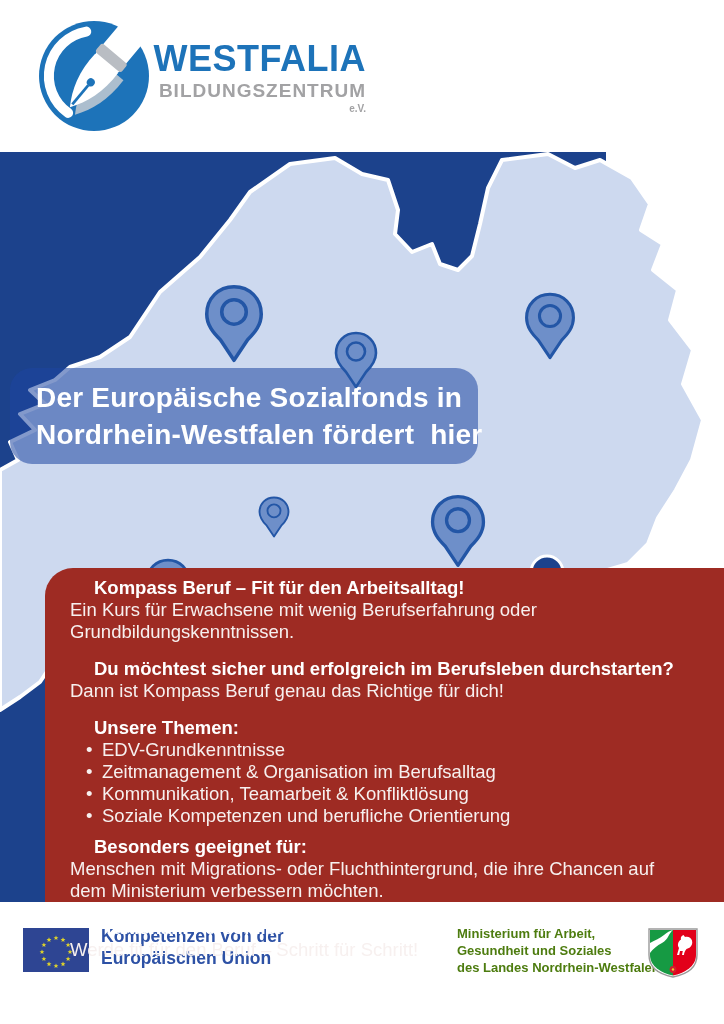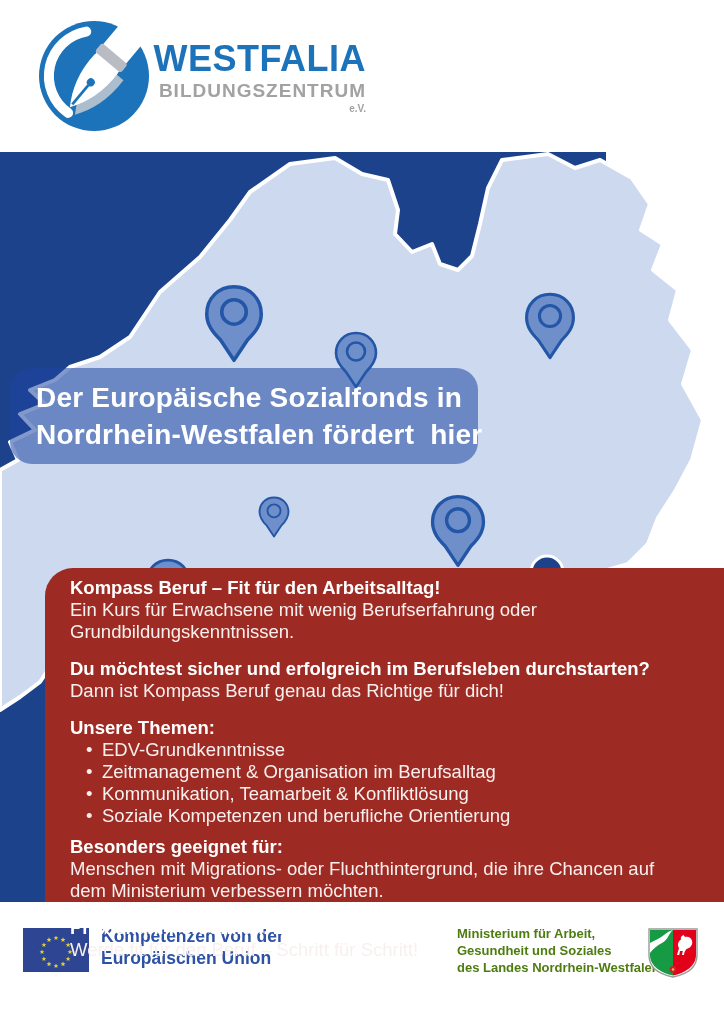--- a/index.html
+++ b/index.html
@@ -36,21 +36,21 @@
   }
   
   .course-box{
     position:absolute;left:45px;top:568px;width:679px;height:334px;z-index:3;
     background:#9e2b23;border-top-left-radius:28px;
     padding:9px 24px 0 25px;box-sizing:border-box;
     color:#f7f0ef;font-size:18.5px;line-height:22px;
   }
   .course-box .grp{margin:0 0 15px 0;}
   .course-box .grp.tight{margin-bottom:9px;}
-  .h{font-weight:bold;color:#ffffff;}
+  .h{font-weight:bold;color:#ffffff;margin-left:24px;}
   .course-box p{margin:0;max-width:620px;}
   .topics{list-style:none;margin:0;padding:0 0 0 16px;}
   .topics li{position:relative;padding-left:16px;}
   .topics li::before{content:"•";position:absolute;left:0;top:0;}
   
   .footer{position:absolute;left:0;top:902px;width:724px;height:122px;background:#ffffff;}
   .eu-flag{position:absolute;left:23px;top:26px;width:66px;height:44px;}
   .eu-label{
     position:absolute;left:101px;top:23px;
     font-size:17.5px;font-weight:bold;color:#2d51a5;line-height:22px;

